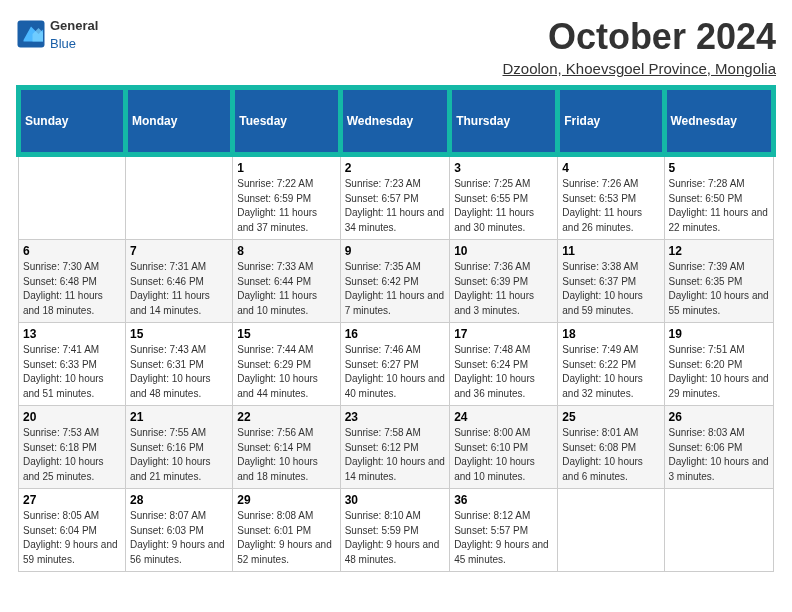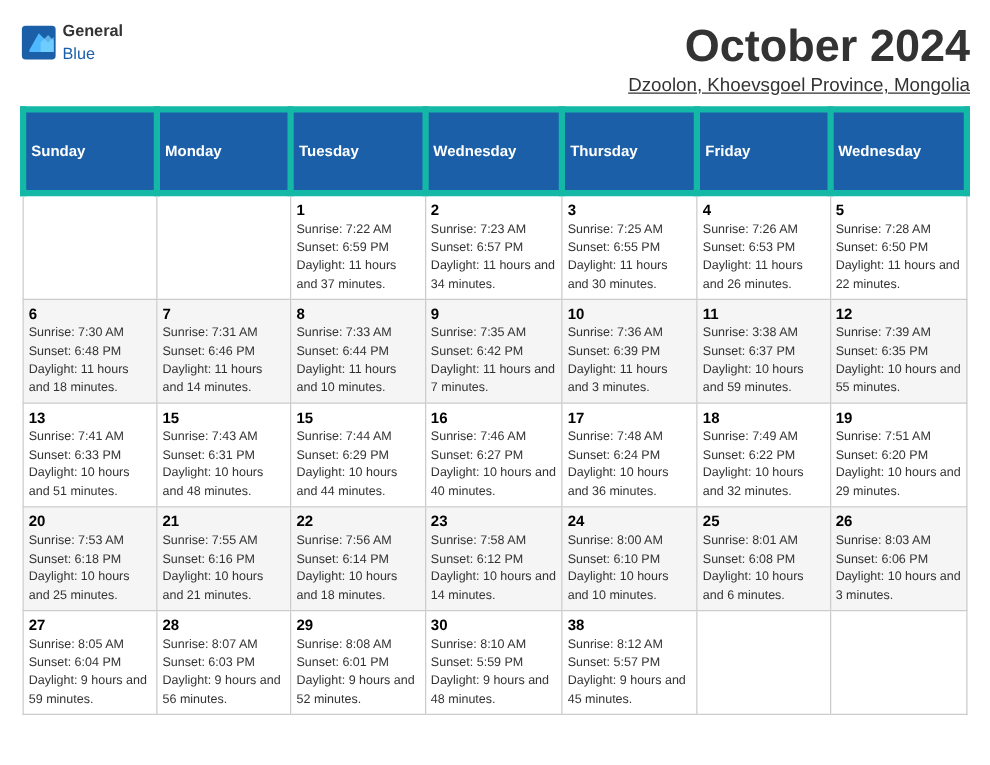--- a/index.html
+++ b/index.html
@@ -316,21 +316,21 @@
 and 52 minutes.</div>
         </td>
         <td>
           <span class="day-num">30</span>
           <div class="cell-text">Sunrise: 8:10 AM
 Sunset: 5:59 PM
 Daylight: 9 hours
 and 48 minutes.</div>
         </td>
         <td>
-          <span class="day-num">38</span>
+          <span class="day-num">36</span>
           <div class="cell-text">Sunrise: 8:12 AM
 Sunset: 5:57 PM
 Daylight: 9 hours
 and 45 minutes.</div>
         </td>
         <td class="empty-cell"></td>
         <td class="empty-cell"></td>
       </tr>
     </tbody>
 </table>

